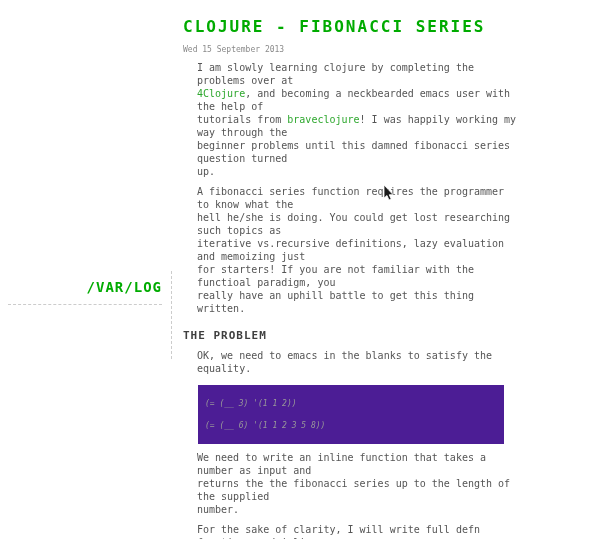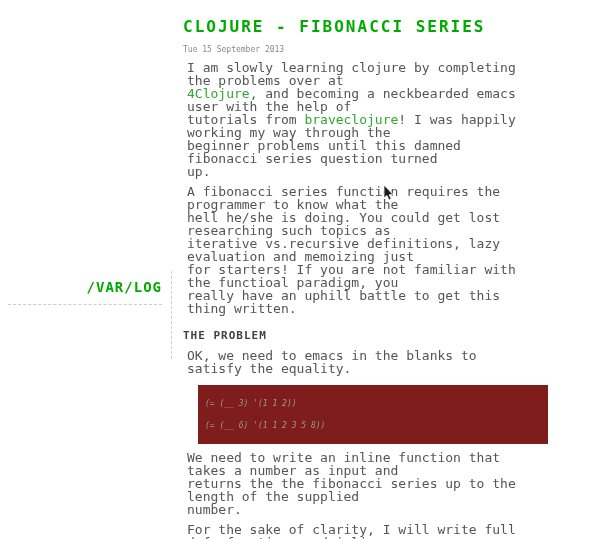--- a/index.html
+++ b/index.html
@@ -44,37 +44,37 @@
 
   .article-title {
     margin: 6px 0 0 0;
     font-size: 16px; font-weight: bold; letter-spacing: 2px;
     color: #00ab00;
     white-space: nowrap;
   }
   .article-date { margin: 9px 0 0 0; font-size: 8px; color: #8a8a8a; }
 
   p.body-text {
-    margin: 7px 0 0 4px;
-    font-size: 13px; line-height: 13px;
+    margin: 7px 0 0 14px;
+    font-size: 10px; line-height: 13px;
     color: #555555;
     white-space: pre-line;
   }
   a.inline-link { color: #2fa82f; text-decoration: none; }
 
   h2.section-heading {
     margin: 14px 0 0 0;
     font-size: 11px; font-weight: bold; letter-spacing: 1px;
     color: #3f3f3f;
   }
 
   .code-block {
     margin: 10px 0 0 15px;
-    width: 350px;
-    background: #7f1d1d;
+    width: 306px;
+    background: #4c1d95;
     padding: 8px 6px 7px 7px;
   }
   .code-line {
     font-size: 8px; font-style: italic; line-height: 22px;
     color: #999999;
     white-space: pre;
   }
 
   .tags-row { margin: 32px 0 0 75px; font-size: 8px; color: #999999; }
   .tags-row a { color: #2fa82f; text-decoration: none; }
@@ -96,21 +96,21 @@
   <div class="layout">
 
     <div class="sidebar">
       <h1 class="site-title"><a href="#">/VAR/LOG</a></h1>
       <hr class="site-divider">
     </div>
 
     <div class="content">
 
       <h1 class="article-title">CLOJURE - FIBONACCI SERIES</h1>
-      <div class="article-date">Tue 15 September 2013</div>
+      <div class="article-date">Wed 15 September 2013</div>
 
       <p class="body-text"><span>I am slowly learning clojure by completing the problems over at
 </span><a href="#" class="inline-link">4Clojure</a><span>, and becoming a neckbearded emacs user with the help of
 tutorials from </span><a href="#" class="inline-link">braveclojure</a><span>! I was happily working my way through the
 beginner problems until this damned fibonacci series question turned
 up.</span></p>
 
       <p class="body-text">A fibonacci series function requires the programmer to know what the
 hell he/she is doing. You could get lost researching such topics as
 iterative vs.recursive definitions, lazy evaluation and memoizing just

